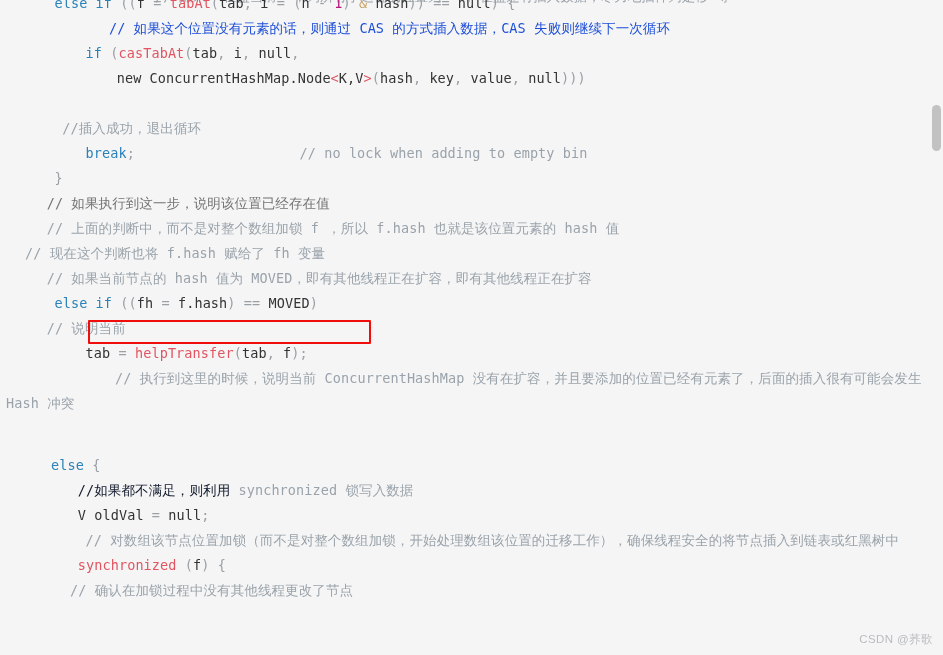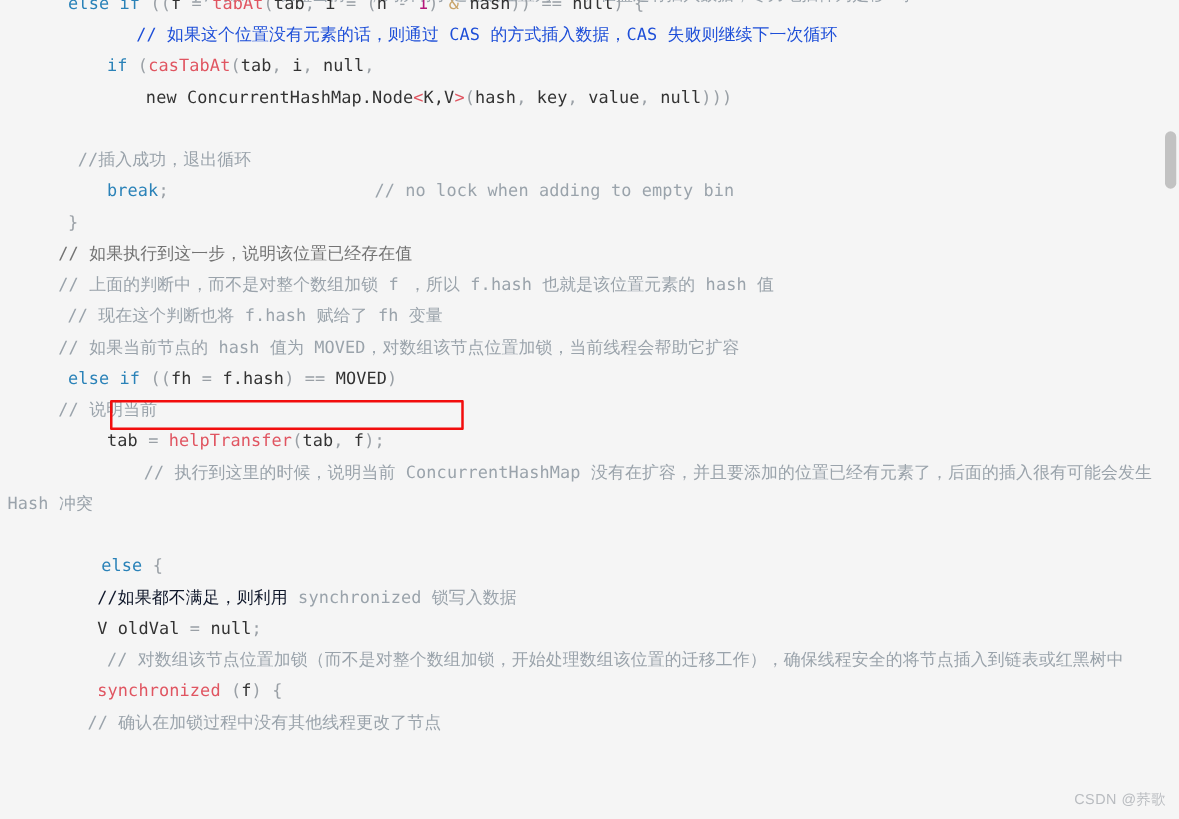--- a/index.html
+++ b/index.html
@@ -129,28 +129,28 @@
       <div class="ln" style="padding-left: 54.46px;"><span class="kw" style="color: rgb(42, 130, 184);">else</span><span class="id" style="color: rgb(51, 51, 51);"> </span><span class="kw" style="color: rgb(42, 130, 184);">if</span><span class="id" style="color: rgb(51, 51, 51);"> </span><span class="punc" style="color: rgb(154, 160, 166);">((</span><span class="id" style="color: rgb(51, 51, 51);">f</span><span class="id" style="color: rgb(51, 51, 51);"> </span><span class="punc" style="color: rgb(154, 160, 166);">=</span><span class="id" style="color: rgb(51, 51, 51);"> </span><span class="fn" style="color: rgb(224, 85, 97);">tabAt</span><span class="punc" style="color: rgb(154, 160, 166);">(</span><span class="id" style="color: rgb(51, 51, 51);">tab</span><span class="punc" style="color: rgb(154, 160, 166);">, </span><span class="id" style="color: rgb(51, 51, 51);">i</span><span class="id" style="color: rgb(51, 51, 51);"> </span><span class="punc" style="color: rgb(154, 160, 166);">=</span><span class="id" style="color: rgb(51, 51, 51);"> </span><span class="punc" style="color: rgb(154, 160, 166);">(</span><span class="id" style="color: rgb(51, 51, 51);">n</span><span class="id" style="color: rgb(51, 51, 51);"> </span><span class="punc" style="color: rgb(154, 160, 166);">-</span><span class="id" style="color: rgb(51, 51, 51);"> </span><span class="num" style="color: rgb(181, 23, 124);">1</span><span class="punc" style="color: rgb(154, 160, 166);">)</span><span class="id" style="color: rgb(51, 51, 51);"> </span><span class="op" style="color: rgb(201, 164, 106);">&amp;</span><span class="id" style="color: rgb(51, 51, 51);"> </span><span class="id" style="color: rgb(51, 51, 51);">hash</span><span class="punc" style="color: rgb(154, 160, 166);">))</span><span class="id" style="color: rgb(51, 51, 51);"> </span><span class="punc" style="color: rgb(154, 160, 166);">==</span><span class="id" style="color: rgb(51, 51, 51);"> </span><span class="id" style="color: rgb(51, 51, 51);">null</span><span class="punc" style="color: rgb(154, 160, 166);">)</span><span class="id" style="color: rgb(51, 51, 51);"> </span><span class="punc" style="color: rgb(154, 160, 166);">{</span></div>
       <div class="ln" style="padding-left: 108.92px;"><span class="cmt" style="color: #1d4ed8;">// 如果这个位置没有元素的话，则通过 CAS 的方式插入数据，CAS 失败则继续下一次循环</span></div>
       <div class="ln" style="padding-left: 85.58px;"><span class="kw" style="color: rgb(42, 130, 184);">if</span><span class="id" style="color: rgb(51, 51, 51);"> </span><span class="punc" style="color: rgb(154, 160, 166);">(</span><span class="fn" style="color: rgb(224, 85, 97);">casTabAt</span><span class="punc" style="color: rgb(154, 160, 166);">(</span><span class="id" style="color: rgb(51, 51, 51);">tab</span><span class="punc" style="color: rgb(154, 160, 166);">, </span><span class="id" style="color: rgb(51, 51, 51);">i</span><span class="punc" style="color: rgb(154, 160, 166);">, </span><span class="id" style="color: rgb(51, 51, 51);">null</span><span class="punc" style="color: rgb(154, 160, 166);">,</span></div>
       <div class="ln" style="padding-left: 116.7px;"><span class="id" style="color: rgb(51, 51, 51);">new ConcurrentHashMap.Node</span><span class="gen" style="color: rgb(224, 85, 97);">&lt;</span><span class="id" style="color: rgb(51, 51, 51);">K,V</span><span class="gen" style="color: rgb(224, 85, 97);">&gt;</span><span class="punc" style="color: rgb(154, 160, 166);">(</span><span class="id" style="color: rgb(51, 51, 51);">hash</span><span class="punc" style="color: rgb(154, 160, 166);">, </span><span class="id" style="color: rgb(51, 51, 51);">key</span><span class="punc" style="color: rgb(154, 160, 166);">, </span><span class="id" style="color: rgb(51, 51, 51);">value</span><span class="punc" style="color: rgb(154, 160, 166);">, </span><span class="id" style="color: rgb(51, 51, 51);">null</span><span class="punc" style="color: rgb(154, 160, 166);">)))</span></div>
       <div class="ln" style="padding-left: 0px;"><span class="id" style="color: rgb(51, 51, 51);"> </span></div>
       <div class="ln" style="padding-left: 62.24px;"><span class="cmt" style="color: rgb(154, 163, 171);">//插入成功，退出循环</span></div>
       <div class="ln" style="padding-left: 85.58px;"><span class="kw" style="color: rgb(42, 130, 184);">break</span><span class="punc" style="color: rgb(154, 160, 166);">;</span><span class="id" style="color: rgb(51, 51, 51);">                    </span><span class="cmt" style="color: rgb(154, 163, 171);">// no lock when adding to empty bin</span></div>
       <div class="ln" style="padding-left: 54.46px;"><span class="punc" style="color: rgb(154, 160, 166);">}</span></div>
       <div class="ln" style="padding-left: 46.68px;"><span class="cmt" style="color: #737373;">// 如果执行到这一步，说明该位置已经存在值</span></div>
       <div class="ln" style="padding-left: 46.68px;"><span class="cmt" style="color: rgb(154, 163, 171);">// 上面的判断中，而不是对整个数组加锁 f ，所以 f.hash 也就是该位置元素的 hash 值</span></div>
-      <div class="ln" style="padding-left: 54px;"><span class="cmt" style="color: rgb(154, 163, 171);">// 现在这个判断也将 f.hash 赋给了 fh 变量</span></div>
-      <div class="ln" style="padding-left: 46.68px;"><span class="cmt" style="color: rgb(154, 163, 171);">// 如果当前节点的 hash 值为 MOVED，对数组该节点位置加锁，当前线程会帮助它扩容</span></div>
+      <div class="ln" style="padding-left: 25px;"><span class="cmt" style="color: rgb(154, 163, 171);">// 现在这个判断也将 f.hash 赋给了 fh 变量</span></div>
+      <div class="ln" style="padding-left: 46.68px;"><span class="cmt" style="color: rgb(154, 163, 171);">// 如果当前节点的 hash 值为 MOVED，即有其他线程正在扩容，即有其他线程正在扩容</span></div>
       <div class="ln" style="padding-left: 54.46px;"><span class="kw" style="color: rgb(42, 130, 184);">else</span><span class="id" style="color: rgb(51, 51, 51);"> </span><span class="kw" style="color: rgb(42, 130, 184);">if</span><span class="id" style="color: rgb(51, 51, 51);"> </span><span class="punc" style="color: rgb(154, 160, 166);">((</span><span class="id" style="color: rgb(51, 51, 51);">fh</span><span class="id" style="color: rgb(51, 51, 51);"> </span><span class="punc" style="color: rgb(154, 160, 166);">=</span><span class="id" style="color: rgb(51, 51, 51);"> </span><span class="id" style="color: rgb(51, 51, 51);">f.hash</span><span class="punc" style="color: rgb(154, 160, 166);">)</span><span class="id" style="color: rgb(51, 51, 51);"> </span><span class="punc" style="color: rgb(154, 160, 166);">==</span><span class="id" style="color: rgb(51, 51, 51);"> </span><span class="id" style="color: rgb(51, 51, 51);">MOVED</span><span class="punc" style="color: rgb(154, 160, 166);">)</span></div>
       <div class="ln" style="padding-left: 46.68px;"><span class="cmt" style="color: rgb(154, 163, 171);">// 说明当前</span></div>
       <div class="ln" style="padding-left: 85.58px;"><span class="id" style="color: rgb(51, 51, 51);">tab</span><span class="id" style="color: rgb(51, 51, 51);"> </span><span class="punc" style="color: rgb(154, 160, 166);">=</span><span class="id" style="color: rgb(51, 51, 51);"> </span><span class="fn" style="color: rgb(224, 85, 97);">helpTransfer</span><span class="punc" style="color: rgb(154, 160, 166);">(</span><span class="id" style="color: rgb(51, 51, 51);">tab</span><span class="punc" style="color: rgb(154, 160, 166);">, </span><span class="id" style="color: rgb(51, 51, 51);">f</span><span class="punc" style="color: rgb(154, 160, 166);">);</span></div>
       <div class="ln wrap" style="padding-left: 6px; text-indent: 108.92px;"><span class="cmt" style="color: rgb(154, 163, 171);">// 执行到这里的时候，说明当前 ConcurrentHashMap 没有在扩容，并且要添加的位置已经有元素了，后面的插入很有可能会发生 Hash 冲突</span></div>
       <div class="ln" style="padding-left: 0px;"><span class="id" style="color: rgb(51, 51, 51);"> </span></div>
-      <div class="ln" style="padding-left: 81px;"><span class="kw" style="color: rgb(42, 130, 184);">else</span><span class="id" style="color: rgb(51, 51, 51);"> </span><span class="punc" style="color: rgb(154, 160, 166);">{</span></div>
+      <div class="ln" style="padding-left: 51px; margin-top: 12px;"><span class="kw" style="color: rgb(42, 130, 184);">else</span><span class="id" style="color: rgb(51, 51, 51);"> </span><span class="punc" style="color: rgb(154, 160, 166);">{</span></div>
       <div class="ln" style="padding-left: 77.8px;"><span class="cmt" style="color: #0f172a;">//如果都不满足，则利用 </span><span class="cmt" style="color: rgb(154, 163, 171);">synchronized</span><span class="cmt" style="color: rgb(154, 163, 171);"> 锁写入数据</span></div>
       <div class="ln" style="padding-left: 77.8px;"><span class="id" style="color: rgb(51, 51, 51);">V oldVal</span><span class="id" style="color: rgb(51, 51, 51);"> </span><span class="punc" style="color: rgb(154, 160, 166);">=</span><span class="id" style="color: rgb(51, 51, 51);"> </span><span class="id" style="color: rgb(51, 51, 51);">null</span><span class="punc" style="color: rgb(154, 160, 166);">;</span></div>
       <div class="ln wrap" style="padding-left: 0px; text-indent: 85.58px;"><span class="cmt" style="color: rgb(154, 163, 171);">// 对数组该节点位置加锁（而不是对整个数组加锁，开始处理数组该位置的迁移工作），确保线程安全的将节点插入到链表或红黑树中</span></div>
       <div class="ln" style="padding-left: 77.8px;"><span class="syn" style="color: rgb(224, 85, 97);">synchronized</span><span class="id" style="color: rgb(51, 51, 51);"> </span><span class="punc" style="color: rgb(154, 160, 166);">(</span><span class="id" style="color: rgb(51, 51, 51);">f</span><span class="punc" style="color: rgb(154, 160, 166);">)</span><span class="id" style="color: rgb(51, 51, 51);"> </span><span class="punc" style="color: rgb(154, 160, 166);">{</span></div>
       <div class="ln" style="padding-left: 70.02px;"><span class="cmt" style="color: rgb(154, 163, 171);">// 确认在加锁过程中没有其他线程更改了节点</span></div>
     </div>
 
   <div id="highlight-box" style="border-color: rgb(242, 13, 13);"></div>
 </div>
 

